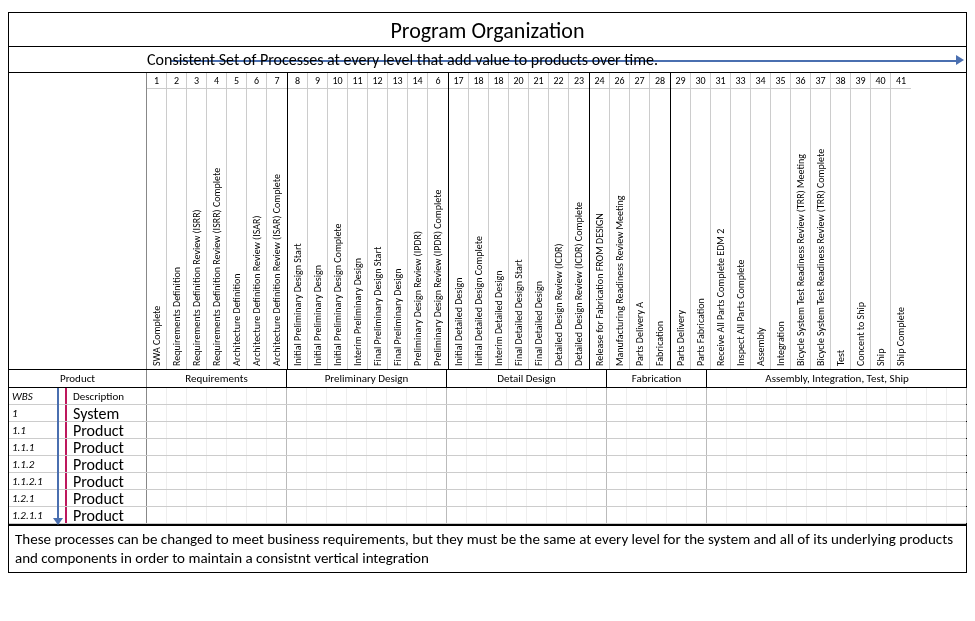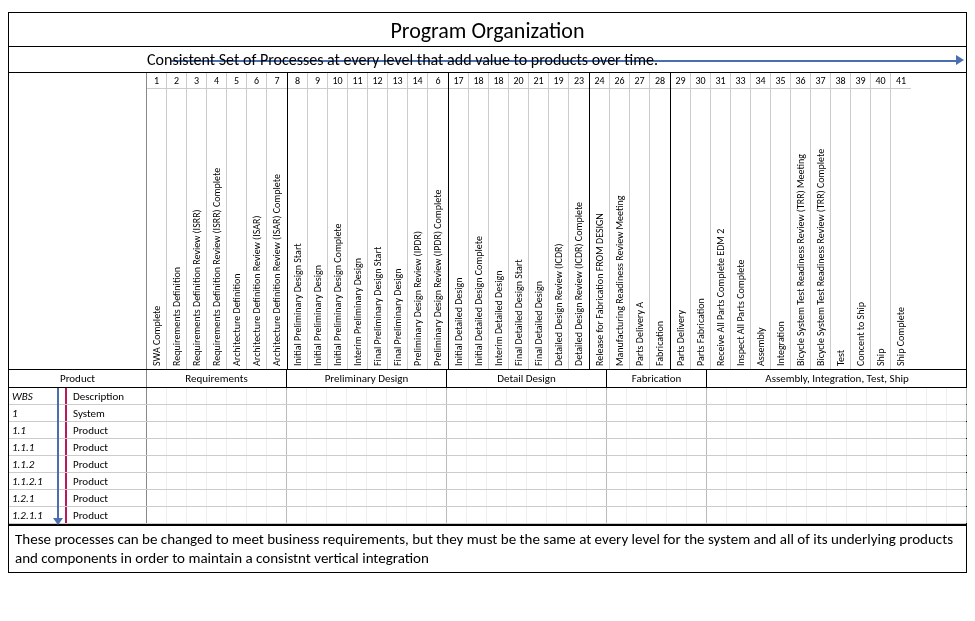--- a/index.html
+++ b/index.html
@@ -131,21 +131,21 @@
       padding-left: 3px;
       font-size: 11px;
       line-height: 17px;
       border-right: 2px solid #be185d;
       font-style: italic;
     }
     .wbs-desc {
       width: 80px;
       flex: 0 0 80px;
       padding-left: 6px;
-      font-size: 11px;
+      font-size: 16px;
       line-height: 17px;
       border-right: 1px solid #888;
     }
     .wbs-header .wbs-code, .wbs-header .wbs-desc {
       font-size: 11px;
     }
     .wbs-cells {
       display: flex;
       flex: 1;
     }
@@ -280,21 +280,21 @@
           </div>
           <div class="col">
             <div class="col-num">20</div>
             <div class="col-label">Final Detailed Design Start</div>
           </div>
           <div class="col">
             <div class="col-num">21</div>
             <div class="col-label">Final Detailed Design</div>
           </div>
           <div class="col">
-            <div class="col-num">19</div>
+            <div class="col-num">22</div>
             <div class="col-label">Detailed Design Review (ICDR)</div>
           </div>
           <div class="col">
             <div class="col-num">23</div>
             <div class="col-label">Detailed Design Review (ICDR) Complete</div>
           </div>
         </div>
         <div class="col-group">
           <div class="col">
             <div class="col-num">24</div>

